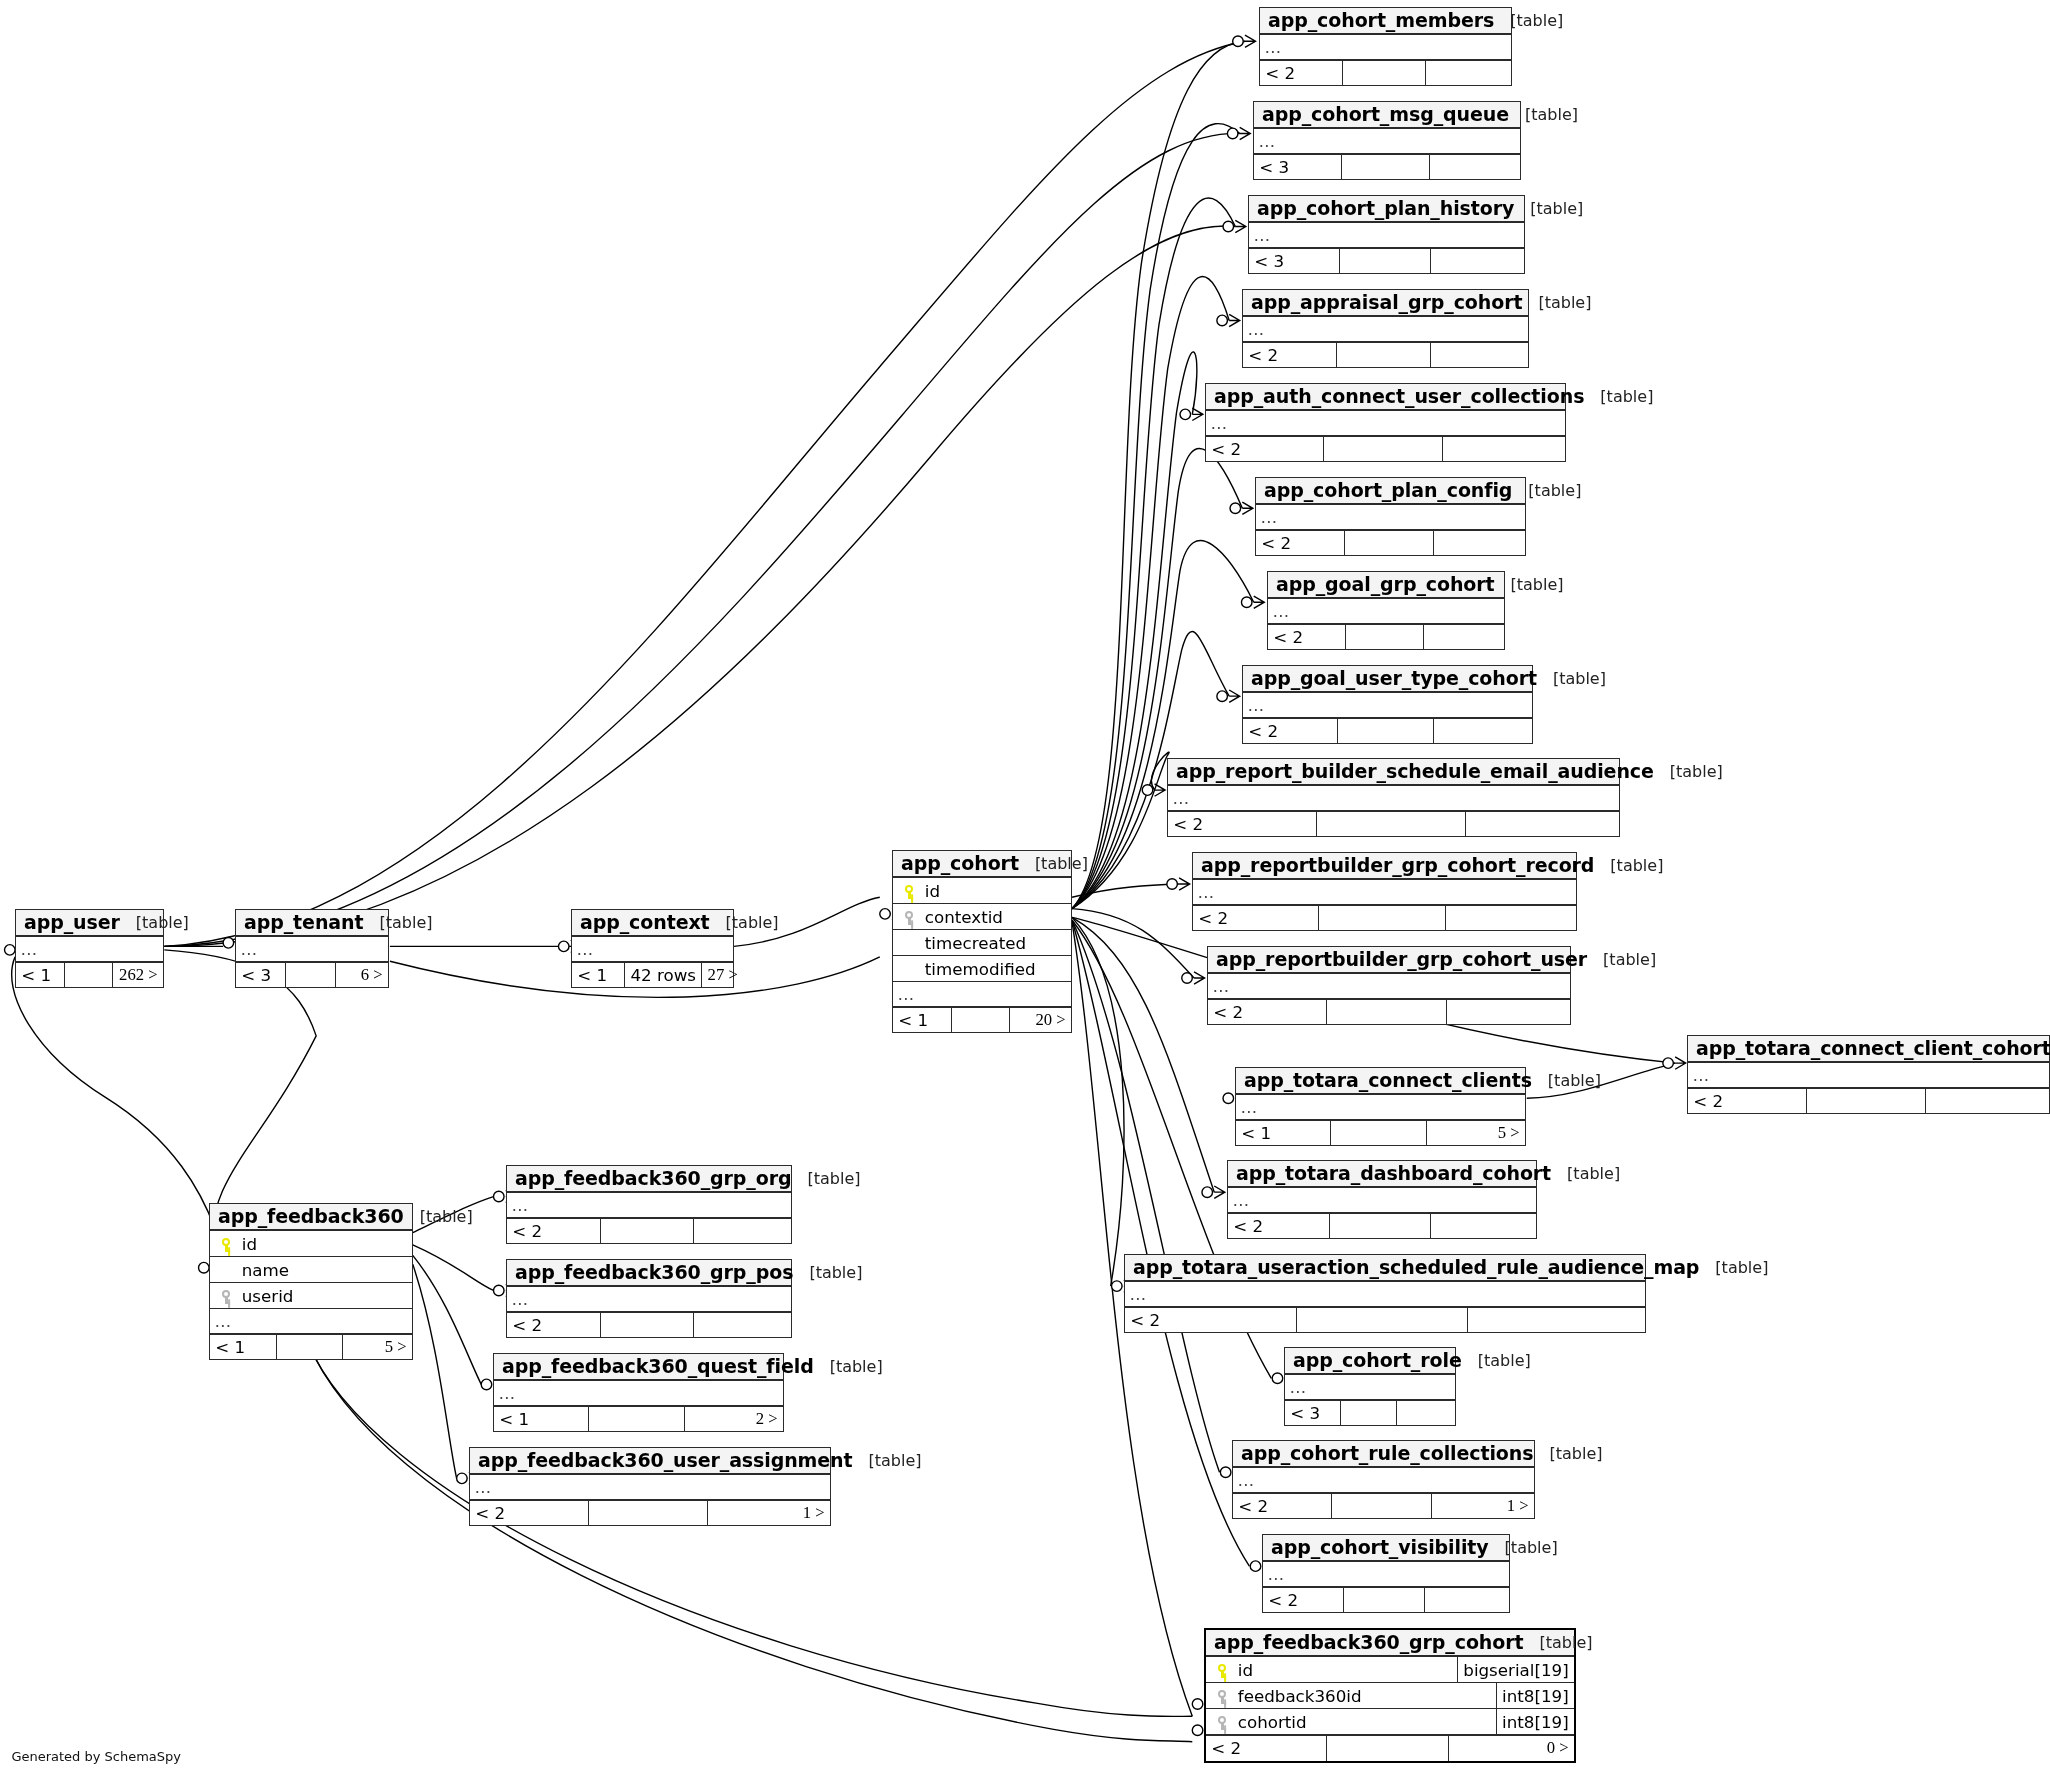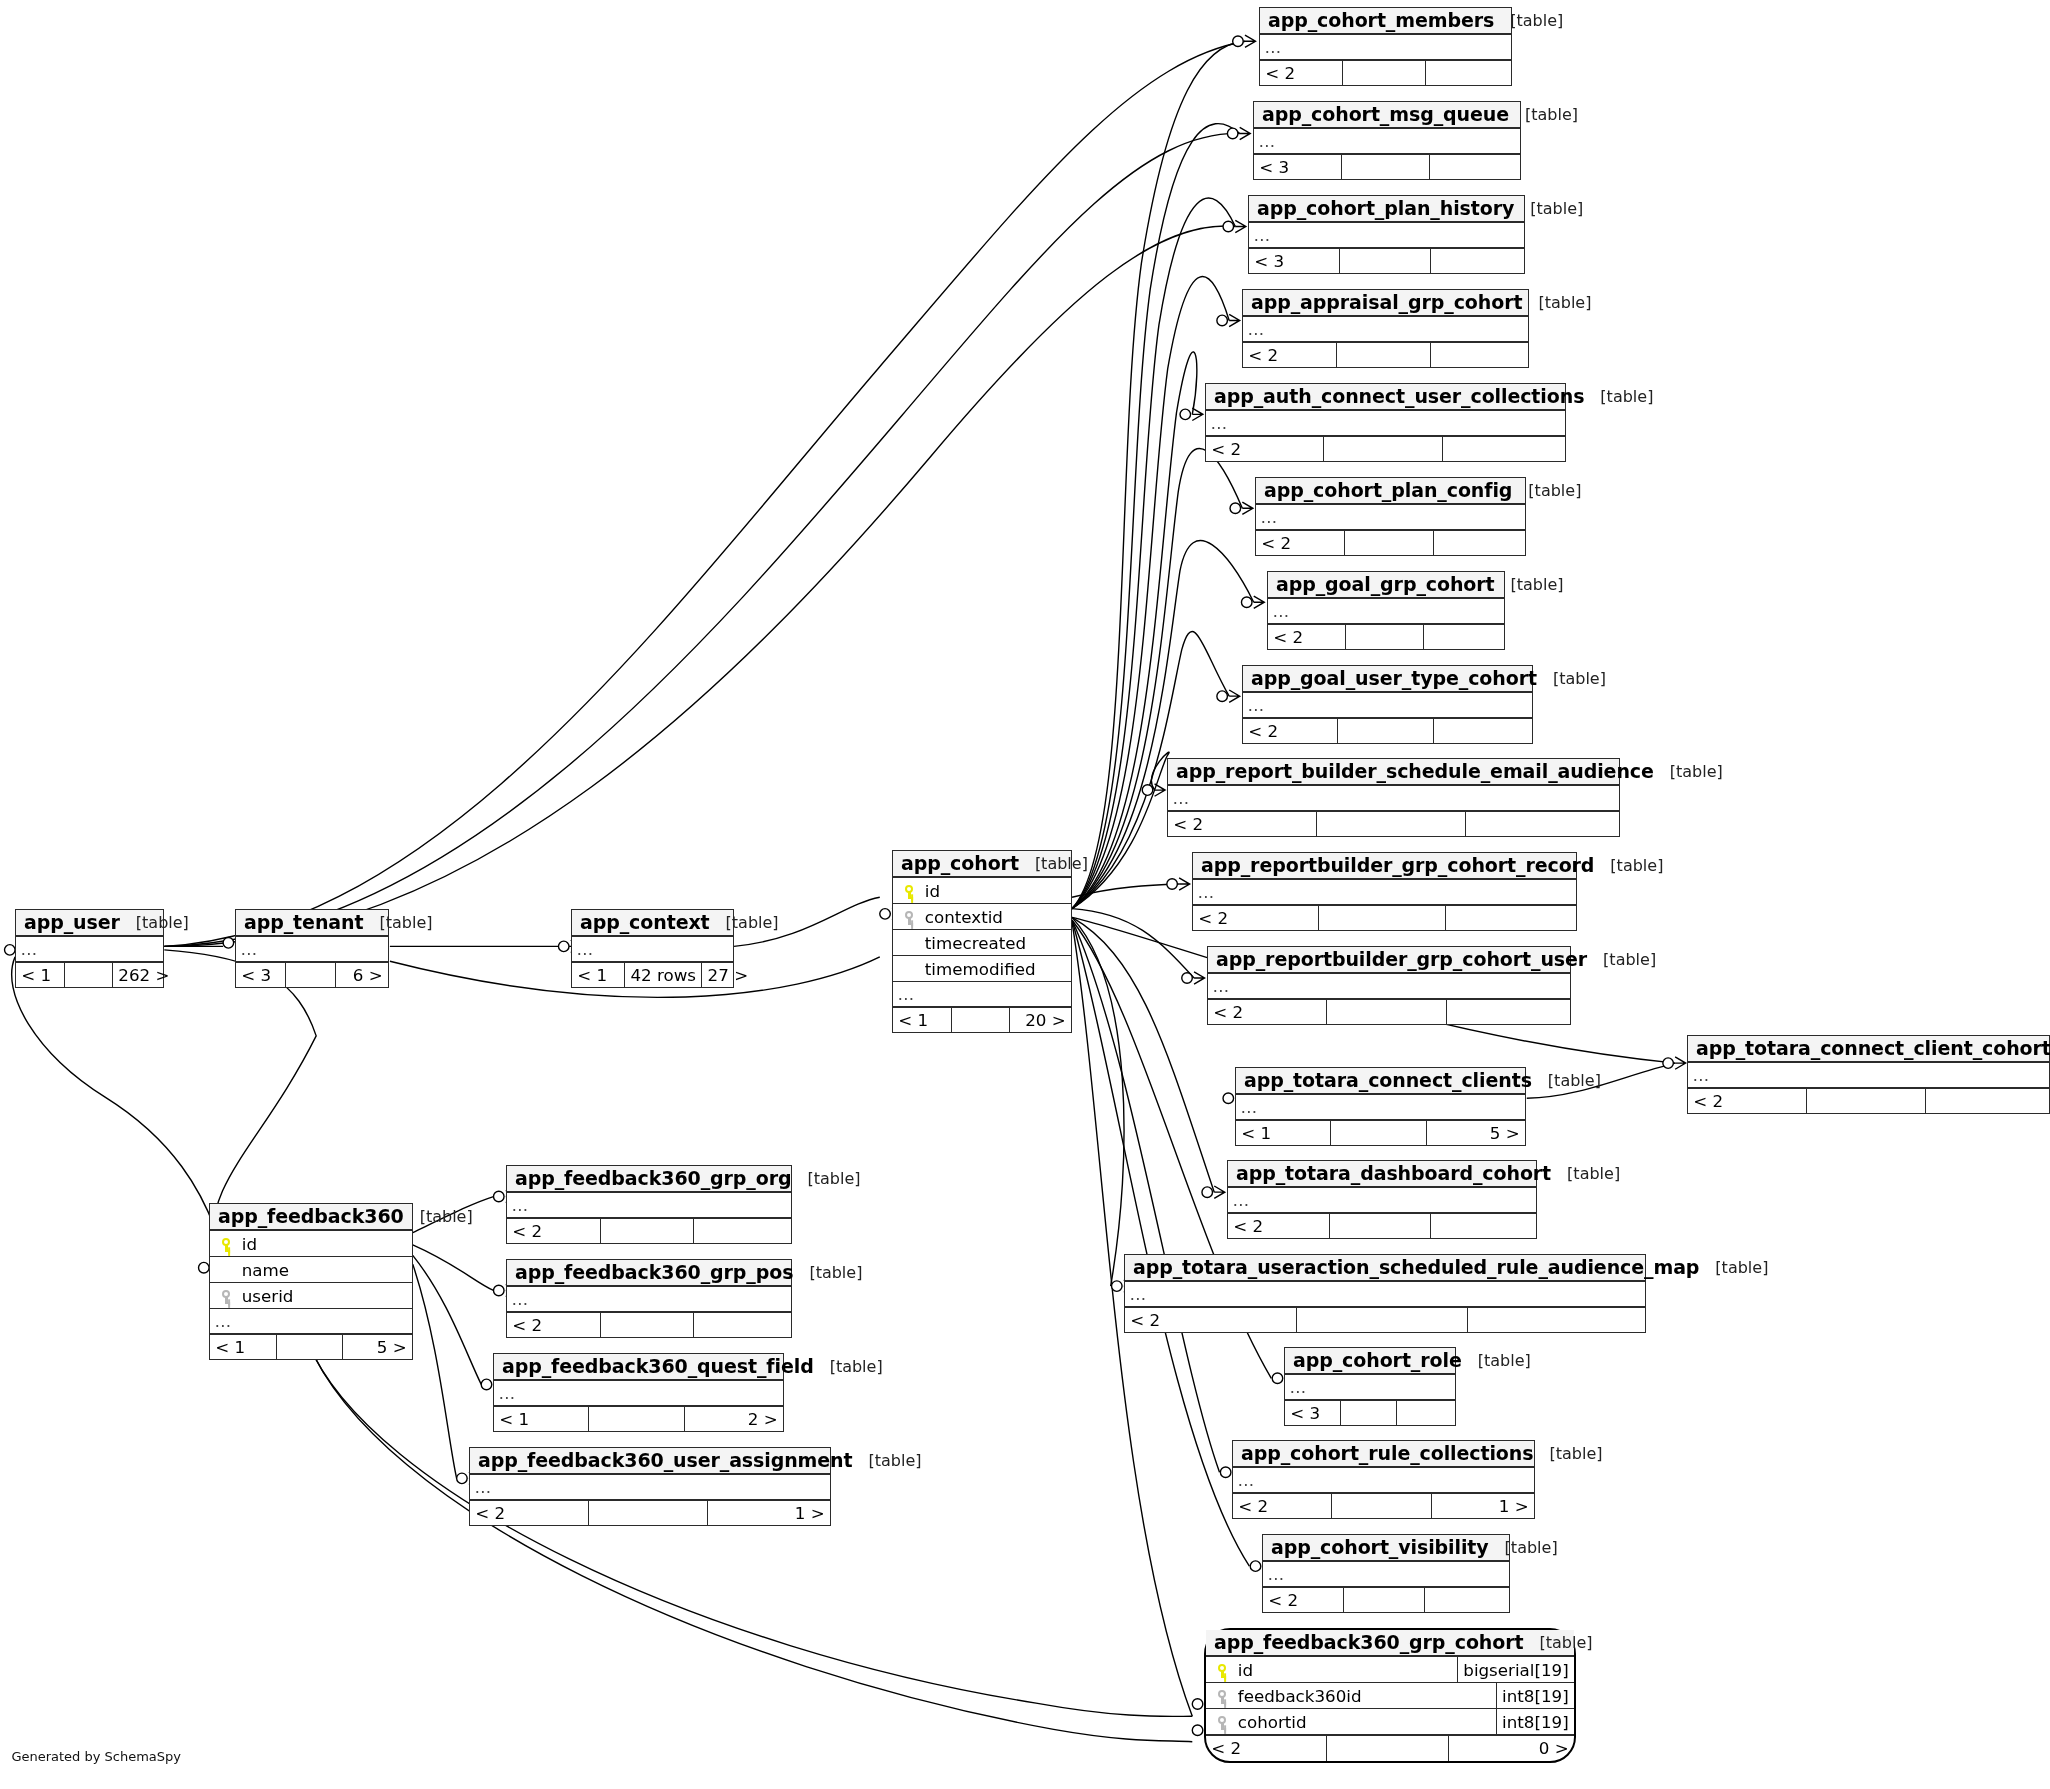--- a/index.html
+++ b/index.html
@@ -107,21 +107,21 @@
   }
   .footer-cell {
     border-right: 1.1px solid #2b2b2b;
     font-size: 16.7px;
     display: flex;
     align-items: center;
     box-sizing: border-box;
     padding: 0 5.3px;
     white-space: nowrap;
   }
-  .footer-cell:last-child { border-right: none; }
+  .footer-cell:last-child { border-right: none; font-family: Liberation Serif, serif; }
   .fc-left   { flex: 0 0 33%; justify-content: flex-start; }
   .fc-mid    { flex: 0 0 33%; justify-content: center; }
   .fc-right  { flex: 1 1 auto; justify-content: flex-end; }
   .keyglyph {
     display: inline-block;
     width: 12.3px; height: 14px;
     position: relative;
     vertical-align: middle;
   }
   .keyglyph::before {
@@ -474,21 +474,21 @@
           <span class="tbl-name">app_cohort_visibility</span>
           <span class="tbl-tag">[table]</span>
         </div>
         <div class="ellipsis-row">…</div>
         <div class="footer-row">
           <div class="footer-cell fc-left">&lt; 2</div>
           <div class="footer-cell fc-mid"></div>
           <div class="footer-cell fc-right"></div>
         </div>
       </div>
-      <div class="table-node highlight" style="left: 1204px; top: 1628px; width: 372px; border-radius: 26px;">
+      <div class="table-node highlight" style="left: 1204px; top: 1628px; width: 372px;">
         <div class="tbl-header">
           <span class="tbl-name">app_feedback360_grp_cohort</span>
           <span class="tbl-tag">[table]</span>
         </div>
         <div class="tbl-col">
           <span class="col-key"><span class="keyglyph key-pk"></span></span>
           <span class="col-name">id</span>
           <span class="col-type">bigserial[19]</span>
         </div>
         <div class="tbl-col">

